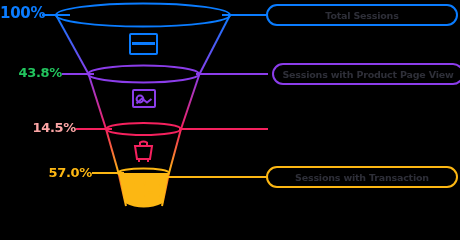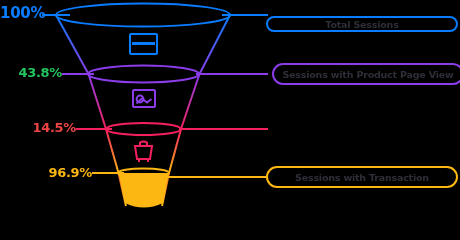--- a/index.html
+++ b/index.html
@@ -139,24 +139,24 @@
       <rect x="145" y="185" width="14" height="11" rx="1"></rect>
       <line x1="148" y1="189" x2="156" y2="189"></line>
       <line x1="148" y1="192.5" x2="153" y2="192.5"></line>
     </g>
   </svg>
 
   <div class="pct-label" style="left:0px; top:4px; width:44px; font-size:15px; color:#0a7cff;">100%</div>
 
   <div class="pct-label" style="left:0px; top:65px; width:62px; font-size:13px; color:#22c55e;">43.8%</div>
 
-  <div class="pct-label" style="left:0px; top:120px; width:76px; font-size:13px; color:#ef4444;">14.5%</div>
+  <div class="pct-label" style="left:0px; top:120px; width:76px; font-size:13px; color:#fca5a5;">14.5%</div>
 
-  <div class="pct-label" style="left:0px; top:165px; width:92px; font-size:13px; color:#fcb713;">96.9%</div>
+  <div class="pct-label" style="left:0px; top:165px; width:92px; font-size:13px; color:#fcb713;">57.0%</div>
 
-  <div class="pill" style="left:266px; top:16px; width:192px; height:16px; border-color:#0a7cff;">Total Sessions</div>
+  <div class="pill" style="left:266px; top:4px; width:192px; height:22px; border-color:#0a7cff;">Total Sessions</div>
 
   <div class="pill" style="left:272px; top:63px; width:192px; height:22px; border-color:#8b3dea;">Sessions with Product Page View</div>
 
 
   <div class="pill" style="left:266px; top:166px; width:192px; height:22px; border-color:#fcb713;">Sessions with Transaction</div>
 
 </div>
 
 </body></html>

